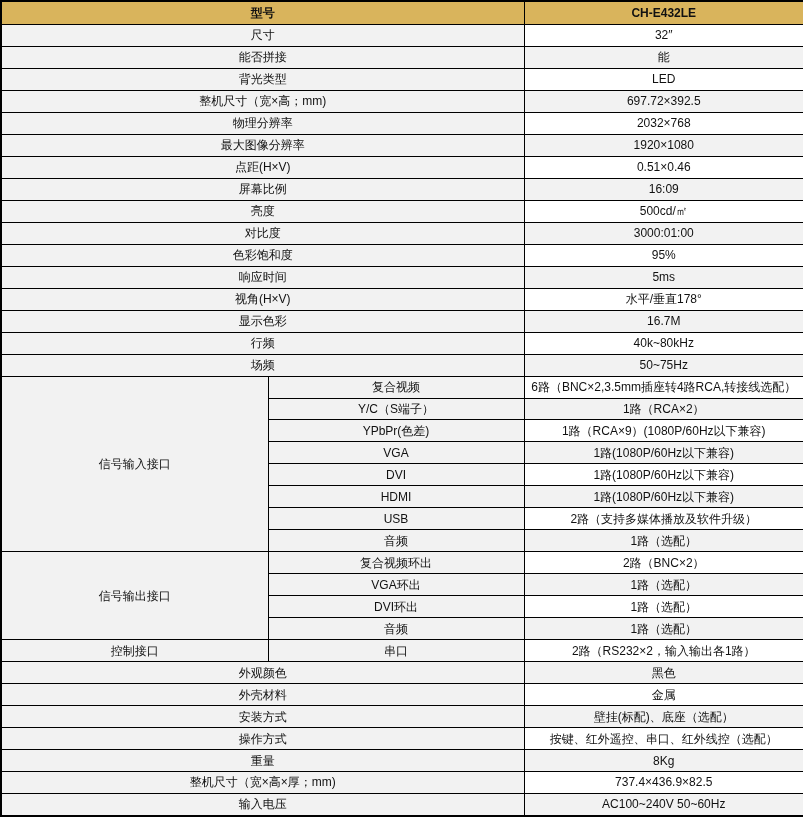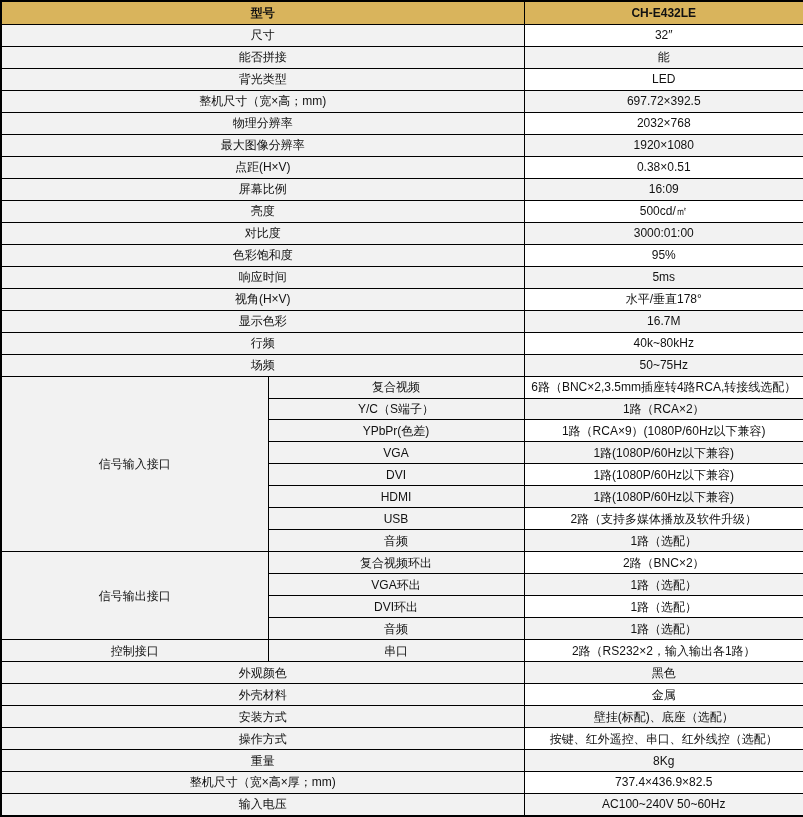--- a/index.html
+++ b/index.html
@@ -76,21 +76,21 @@
     <tr>
         <td colspan="2" class="lbl">物理分辨率</td>
         <td class="w">2032×768</td>
       </tr>
     <tr>
         <td colspan="2" class="lbl">最大图像分辨率</td>
         <td class="g">1920×1080</td>
       </tr>
     <tr>
         <td colspan="2" class="lbl">点距(H×V)</td>
-        <td class="w">0.38×0.51</td>
+        <td class="w">0.51×0.46</td>
       </tr>
     <tr>
         <td colspan="2" class="lbl">屏幕比例</td>
         <td class="g">16:09</td>
       </tr>
     <tr>
         <td colspan="2" class="lbl">亮度</td>
         <td class="w">500cd/㎡</td>
       </tr>
     <tr>

